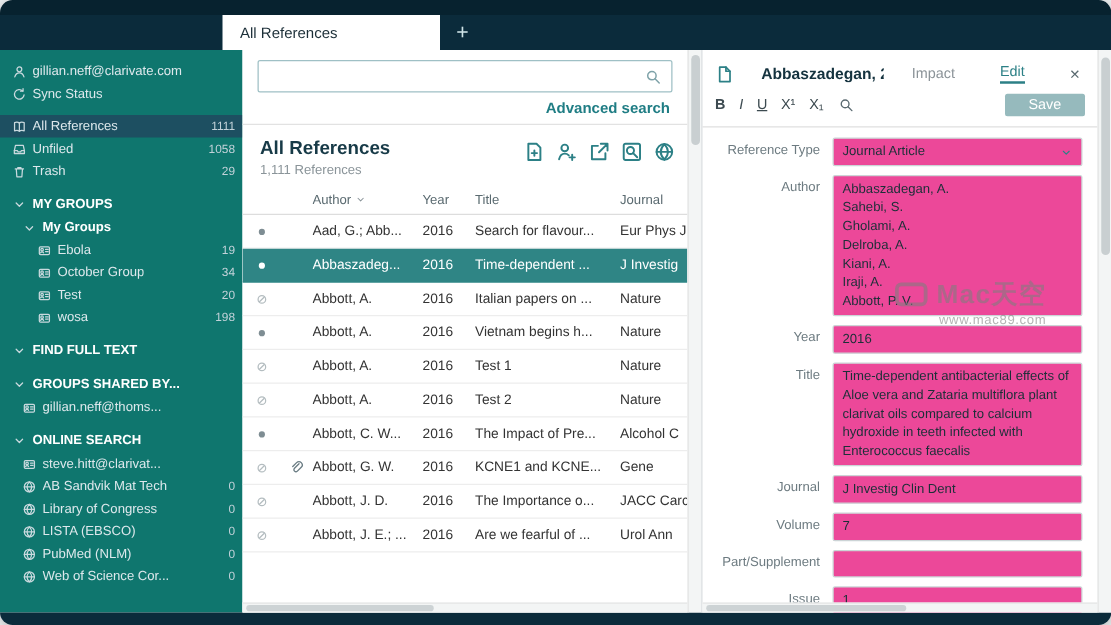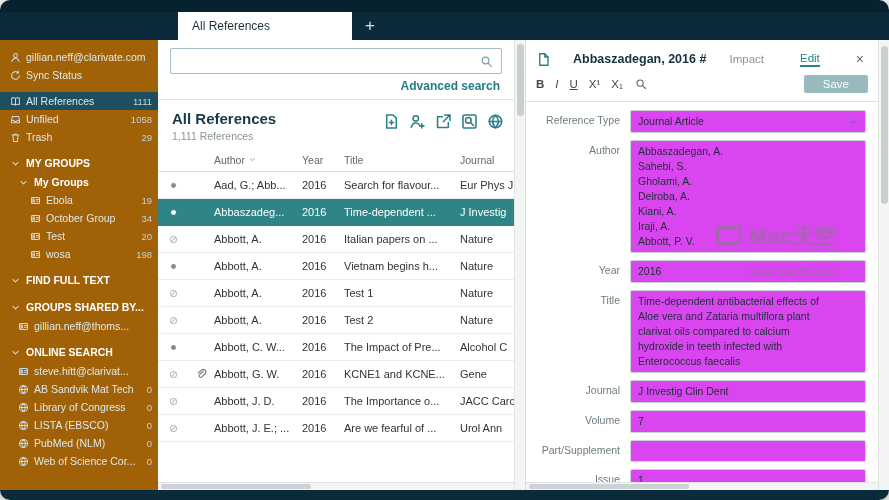--- a/index.html
+++ b/index.html
@@ -10,21 +10,21 @@
   .statusbar{height:10px;background:#0b2b3b;flex-shrink:0}
   .tabstrip{height:28px;background:#0b2b3b;display:flex;align-items:stretch;flex-shrink:0}
   .tab-spacer{width:178px}
   .tab{width:174px;background:#fff;color:#1c2f38;font-size:12px;display:flex;align-items:center;padding-left:14px}
   .newtab{color:#cfe3e7;font-size:17px;display:flex;align-items:center;padding:0 13px;cursor:pointer}
   .content{flex:1;display:flex;min-height:0}
   
   .icon{display:inline-block;flex-shrink:0}
   .icon svg{display:block;width:100%;height:100%;fill:none;stroke:currentColor;stroke-width:1.1;stroke-linecap:round;stroke-linejoin:round}
   
-  .sidebar{width:158px;background:#a16207;color:#dde8ec;font-size:10.5px;padding-top:8px;overflow:hidden;flex-shrink:0}
+  .sidebar{width:194px;background:#0f766e;color:#dde8ec;font-size:10.5px;padding-top:8px;overflow:hidden;flex-shrink:0}
   .sb-row{display:flex;align-items:center;height:18px;padding:0 6px 0 10px;white-space:nowrap;cursor:pointer}
   .sb-row .icon{width:11px;height:11px;margin-right:5px;color:#c9d9de}
   .sb-label{overflow:hidden;text-overflow:ellipsis}
   .sb-count{margin-left:auto;font-size:9.5px;color:#c2d2d9;padding-left:4px}
   .sb-header{font-weight:bold;color:#fff;margin-top:7px;height:20px}
   .sb-bold{font-weight:bold;color:#fff}
   .sb-selected{background:#1d4f61}
   .ind1{padding-left:18px}
   .ind2{padding-left:30px}
   .sb-gap{height:8px}
@@ -72,29 +72,29 @@
   .d-toolbar{display:flex;align-items:center;padding:2px 10px 8px;flex-shrink:0}
   .fmt-wrap{display:flex;gap:11px;align-items:baseline}
   .fmt{font-size:11.5px;color:#3c4a50;cursor:pointer}
   .fmt-b{font-weight:bold}.fmt-i{font-style:italic}.fmt-u{text-decoration:underline}
   .d-toolbar .icon{width:12px;height:12px;color:#5a6a70;margin-left:12px;cursor:pointer}
   .save-btn{margin-left:auto;background:#96babd;color:#fff;font-size:11.5px;padding:3px 19px;border-radius:2px;cursor:pointer}
   .d-divider{border-top:1px solid #e0e0e0;flex-shrink:0}
   .form{flex:1;overflow:hidden;padding:8px 12px 0 0}
   .f-row{display:flex;margin-bottom:7px}
   .f-label{width:104px;flex-shrink:0;text-align:right;padding:4px 10px 0 0;font-size:10.5px;color:#6d7b81}
-  .f-value{flex:1;border:1px solid #ccd4d6;border-radius:2px;padding:3px 7px;font-size:10.5px;color:#1c2f38;min-height:22px;background:#d946ef;white-space:pre-line;line-height:15px}
+  .f-value{flex:1;border:1px solid #ccd4d6;border-radius:2px;padding:3px 7px;font-size:10.5px;color:#1c2f38;min-height:22px;background:#ec4899;white-space:pre-line;line-height:15px}
   .f-select{display:flex;align-items:center;justify-content:space-between;white-space:nowrap}
   .f-select .icon{width:10px;height:10px;color:#2c8086}
   
   .watermark{position:absolute;top:225px;right:52px;z-index:40;color:rgba(125,125,125,.58);pointer-events:none}
   .wm-row{display:flex;align-items:center;gap:7px}
   .wm-logo{width:26px;height:19px;border:3px solid rgba(125,125,125,.58);border-radius:5px}
   .wm-brand{font-size:21px;font-weight:bold;letter-spacing:1px;line-height:1}
-  .wm-url{font-size:10.5px;text-align:right;margin-top:20px;letter-spacing:.5px}
+  .wm-url{font-size:10.5px;text-align:right;margin-top:4px;letter-spacing:.5px}
 </style>
 </head>
 <body>
 
 <div class="window">
   <div class="titlebar"></div>
 
   <div class="tabstrip">
     <div class="tab-spacer"></div>
     <div class="tab">

